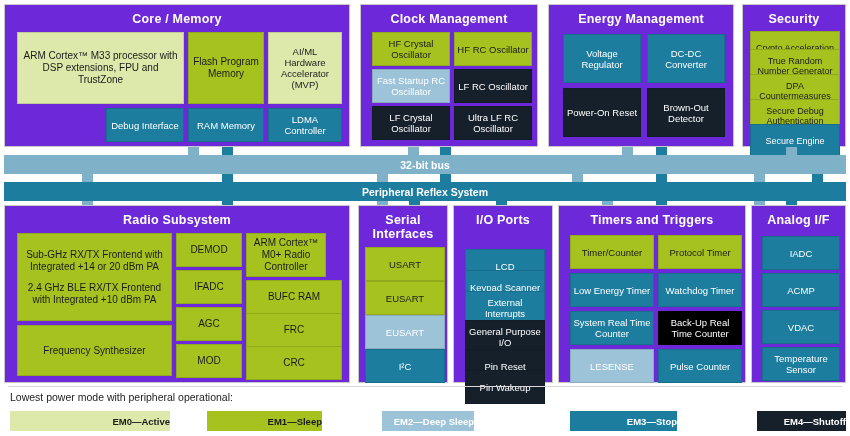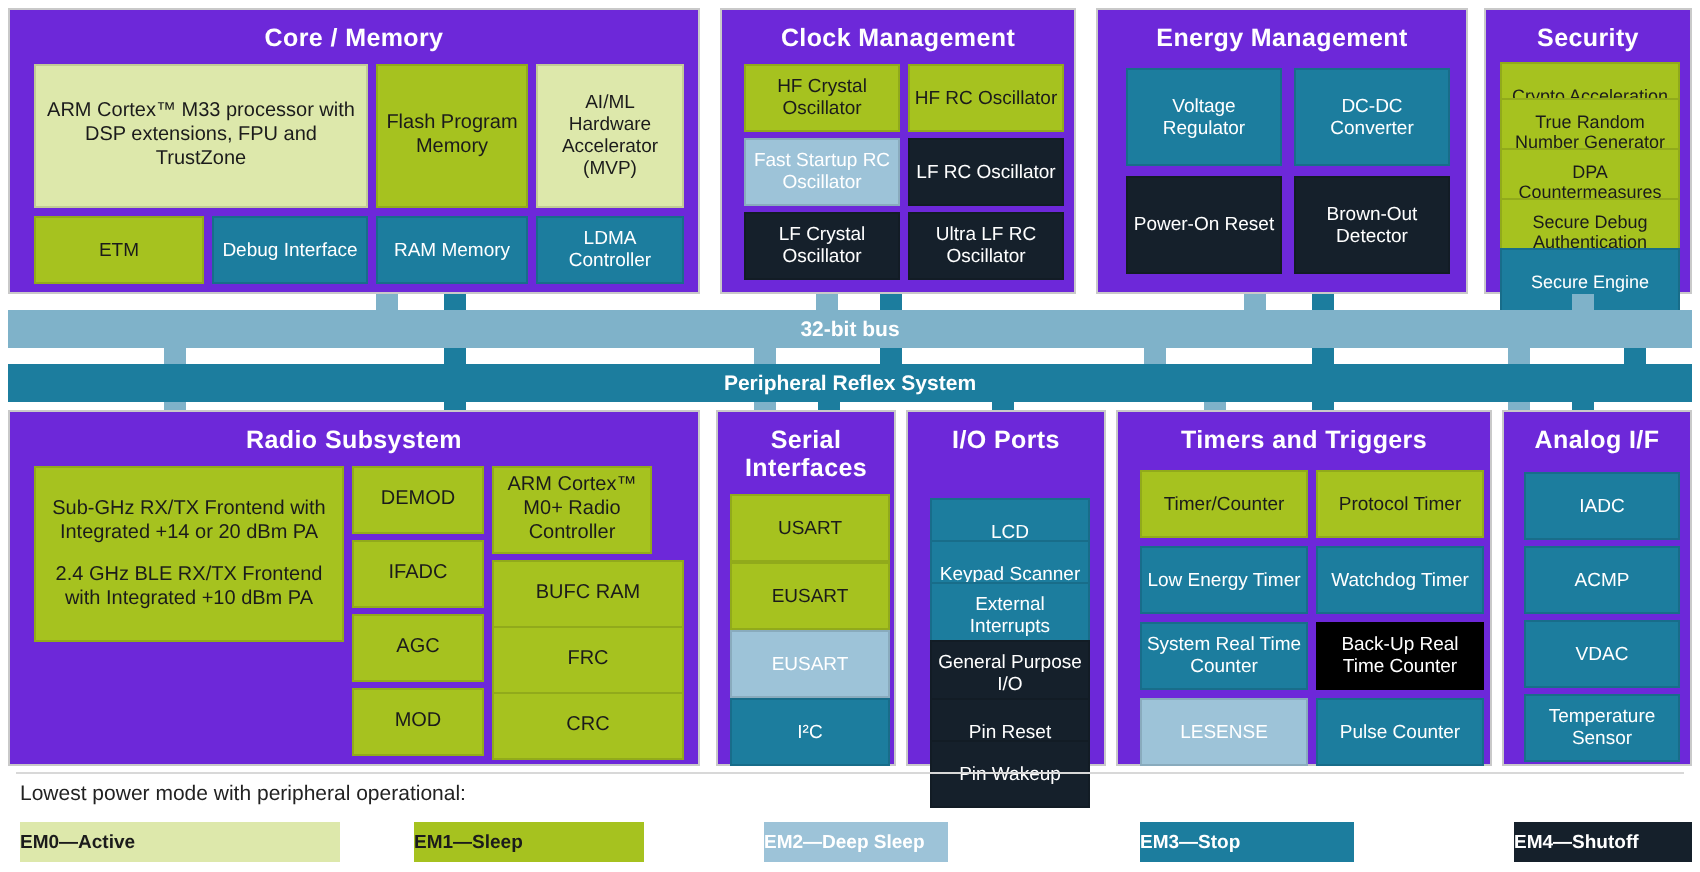--- a/index.html
+++ b/index.html
@@ -76,21 +76,21 @@
     position:absolute;
     font-size:10.5px;
     color:#222;
     font-weight:normal;
   }
   .legend-sw{
     position:absolute;
     height:20px;
     display:flex;
     align-items:center;
-    justify-content:flex-start;
+    justify-content:flex-end;
     font-weight:bold;
     font-size:9.5px;
     box-sizing:border-box;
   }
   .divider{position:absolute;background:#d8d8d8;height:1px;}
 </style>
 </head>
 <body>
 
 <div id="root">
@@ -99,23 +99,20 @@
     <div class="panel-title">Core / Memory</div>
     <div class="panel-body" style="height:112px;">
       <div class="blk em0 big" style="left:8px;top:2px;width:167px;height:72px;">
         <span>ARM Cortex™ M33 processor with DSP extensions, FPU and TrustZone</span>
       </div>
       <div class="blk em1 big" style="left:179px;top:2px;width:76px;height:72px;">
         <span>Flash Program Memory</span>
       </div>
       <div class="blk em0" style="left:259px;top:2px;width:74px;height:72px;">
         <span>AI/ML Hardware Accelerator (MVP)</span>
-      </div>
-      <div class="blk em1" style="left:8px;top:78px;width:85px;height:30px;">
-        <span>ETM</span>
       </div>
       <div class="blk em3" style="left:97px;top:78px;width:78px;height:30px;">
         <span>Debug Interface</span>
       </div>
       <div class="blk em3" style="left:179px;top:78px;width:76px;height:30px;">
         <span>RAM Memory</span>
       </div>
       <div class="blk em3" style="left:259px;top:78px;width:74px;height:30px;">
         <span>LDMA Controller</span>
       </div>
@@ -224,20 +221,23 @@
       <div class="blk em1 big" style="left:8px;top:2px;width:155px;height:88px;flex-direction:column;">
         <div style="margin-bottom:9px;">
           <div>Sub-GHz RX/TX Frontend with</div>
           <div>Integrated +14 or 20 dBm PA</div>
         </div>
         <div>
           <div>2.4 GHz BLE RX/TX Frontend</div>
           <div>with Integrated +10 dBm PA</div>
         </div>
       </div>
+      <div class="blk em1 big" style="left:8px;top:94px;width:155px;height:51px;">
+        <span>Frequency Synthesizer</span>
+      </div>
 
       <div class="blk em1 big" style="left:167px;top:2px;width:66px;height:34px;">
         <span>DEMOD</span>
       </div>
       <div class="blk em1 big" style="left:167px;top:39px;width:66px;height:34px;">
         <span>IFADC</span>
       </div>
       <div class="blk em1 big" style="left:167px;top:76px;width:66px;height:34px;">
         <span>AGC</span>
       </div>

